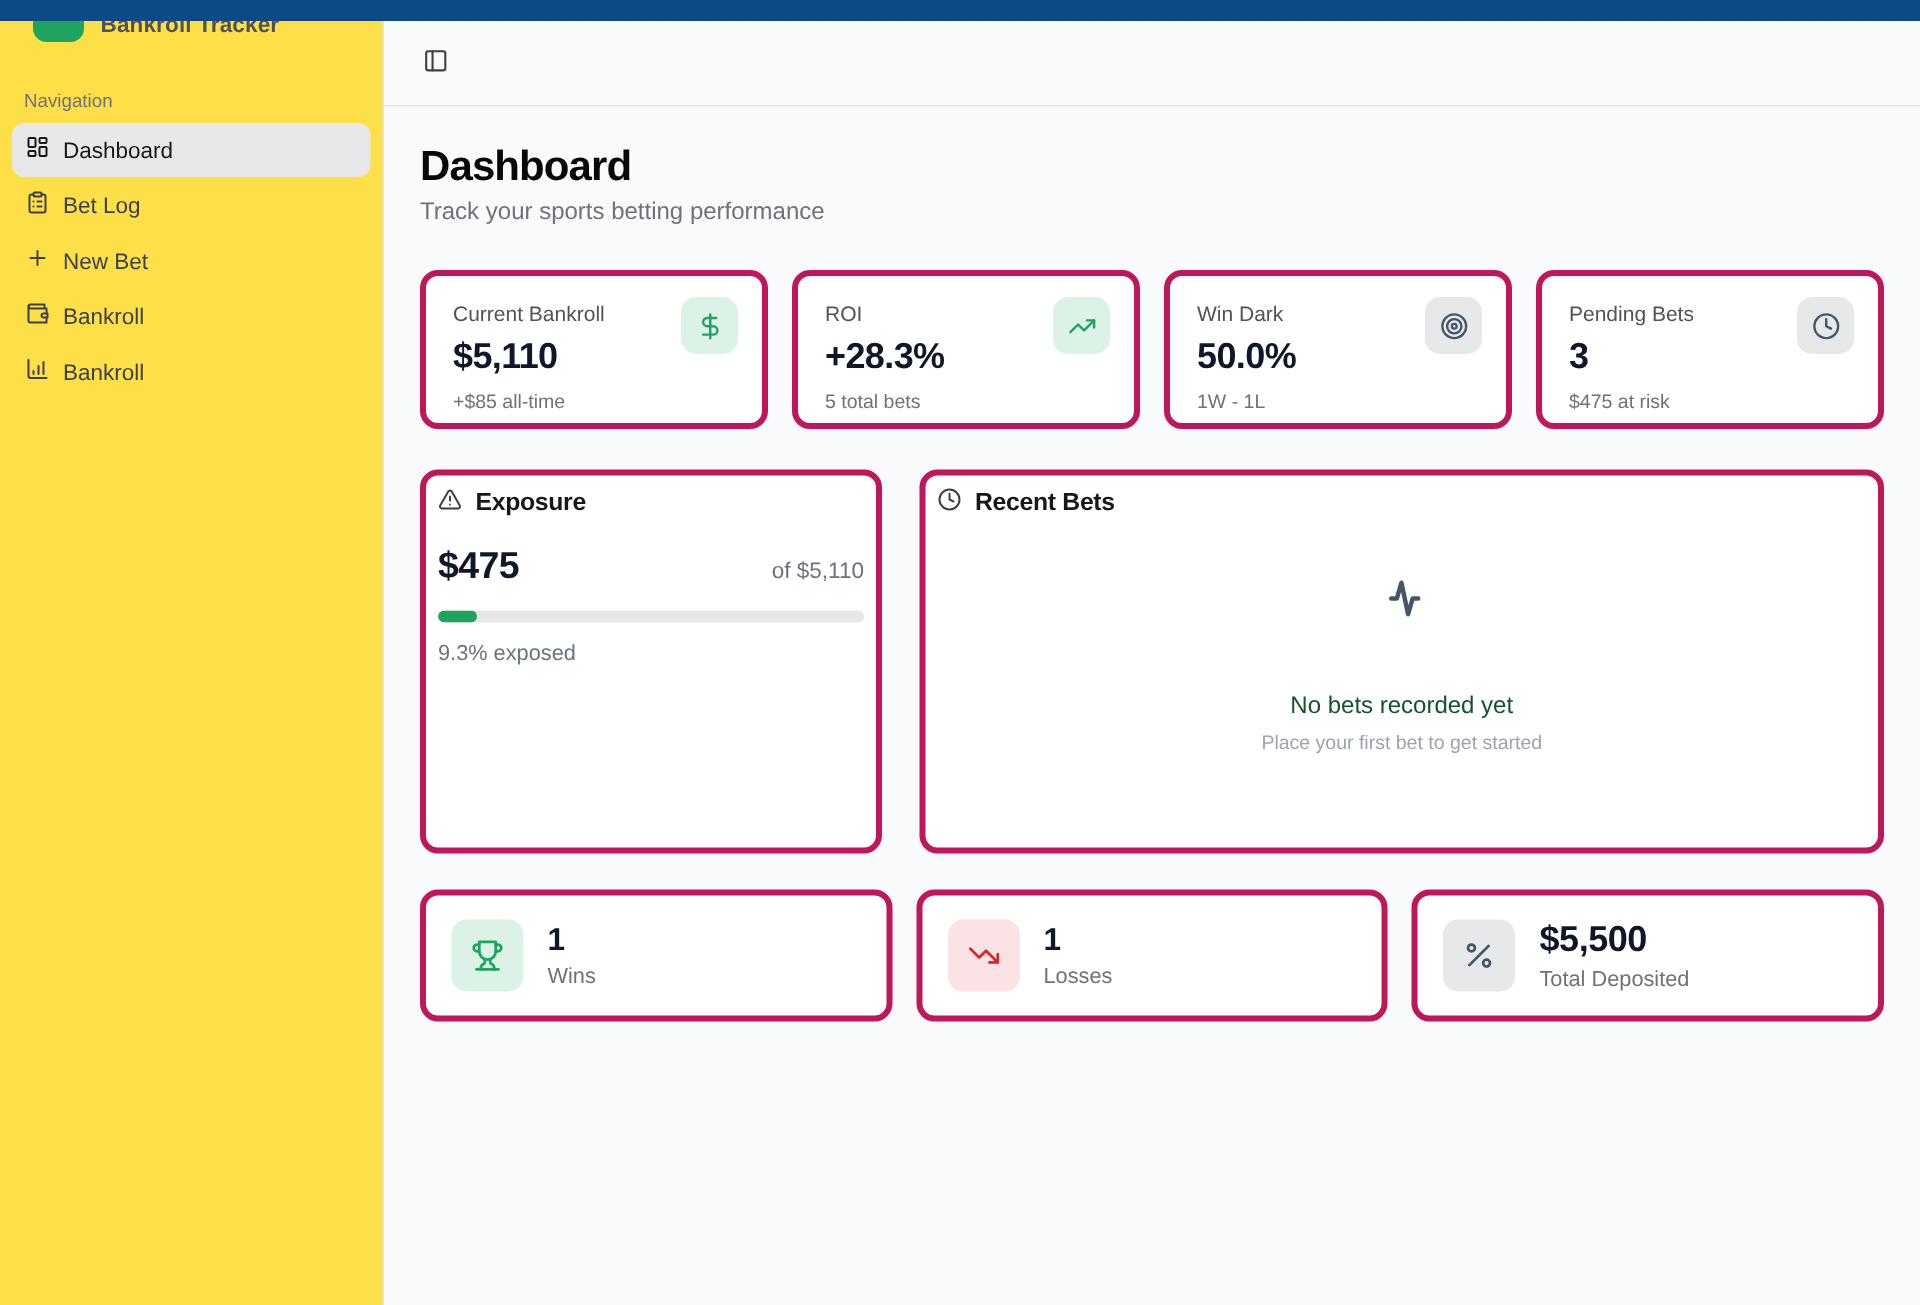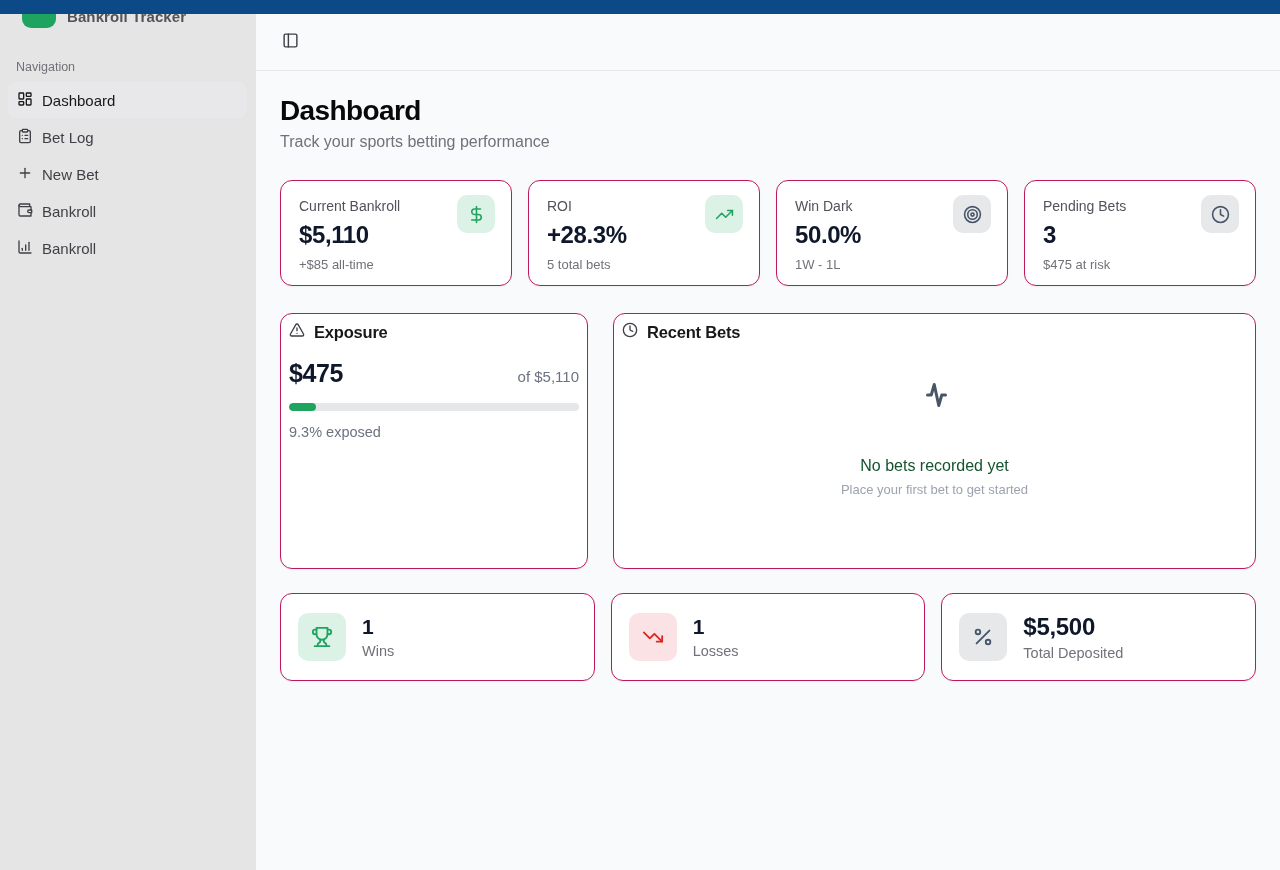--- a/index.html
+++ b/index.html
@@ -9,21 +9,21 @@
     background:#f9fafb; color:#18181b; position:relative;
   }
   
   .topbar {
     position:absolute; top:0; left:0; width:1280px; height:14px;
     background:#0b4a87; z-index:50;
   }
   
   .sidebar {
     position:absolute; top:0; left:0; width:256px; height:870px;
-    background:#e5e5e5; border-right:1px solid #e4e4e7;
+    background:#fde047; border-right:1px solid #e4e4e7;
     display:flex; flex-direction:column; z-index:10;
   }
   .sidebar-header {
     position:relative; height:40px; flex:none;
   }
   .logo-box {
     position:absolute; left:22px; top:-6px; width:34px; height:34px;
     border-radius:9px; background:#1fa45f;
   }
   .logo-title {
@@ -52,21 +52,21 @@
   .main-header {
     height:71px; padding:28px 0 0 22px; border-bottom:1px solid #e7e7ea;
   }
   .panel-toggle {
     background:none; border:none; cursor:pointer; color:#3f3f46; padding:4px;
   }
   .content { padding:24px; }
   .page-title { font-size:28px; font-weight:700; color:#09090b; letter-spacing:-.6px; }
   .page-subtitle { margin-top:6px; font-size:16px; color:#71717a; }
   .card {
-    background:#ffffff; border:1px solid #be185d; border-radius:12px;
+    background:#ffffff; border:4px solid #be185d; border-radius:12px;
     box-shadow:0 1px 2px rgba(0,0,0,.04);
   }
   
   .stats-grid { margin-top:29px; display:grid; grid-template-columns:repeat(4,1fr); gap:16px; }
   .stat-card { position:relative; height:106px; padding:17px 18px; }
   .stat-label { font-size:14px; color:#52525b; font-weight:500; }
   .stat-value { margin-top:7px; font-size:24px; font-weight:700; color:#0f172a; letter-spacing:-.4px; }
   .stat-sub { margin-top:8px; font-size:13px; color:#71717a; }
   .icon-box {
     position:absolute; right:16px; top:14px; width:38px; height:38px;

